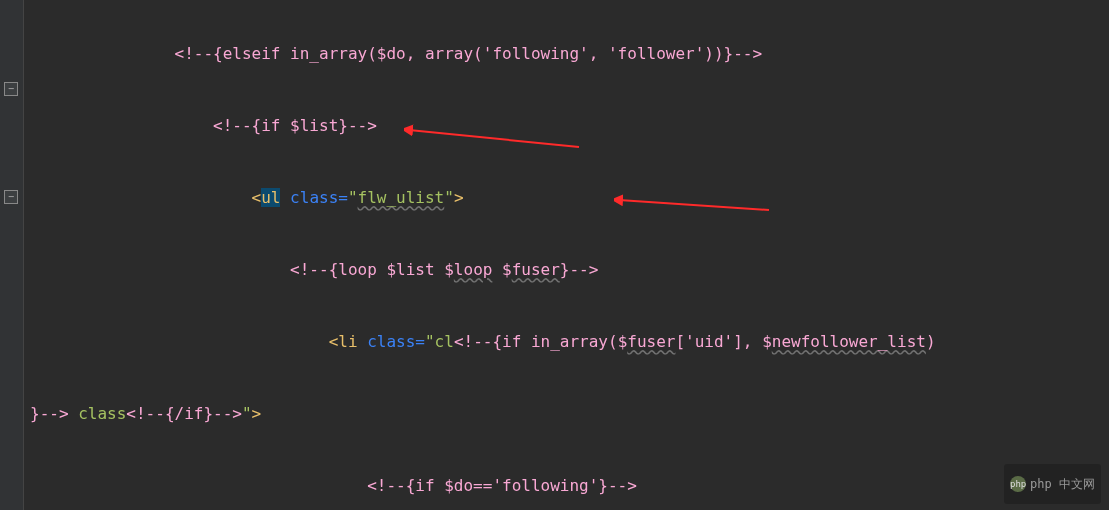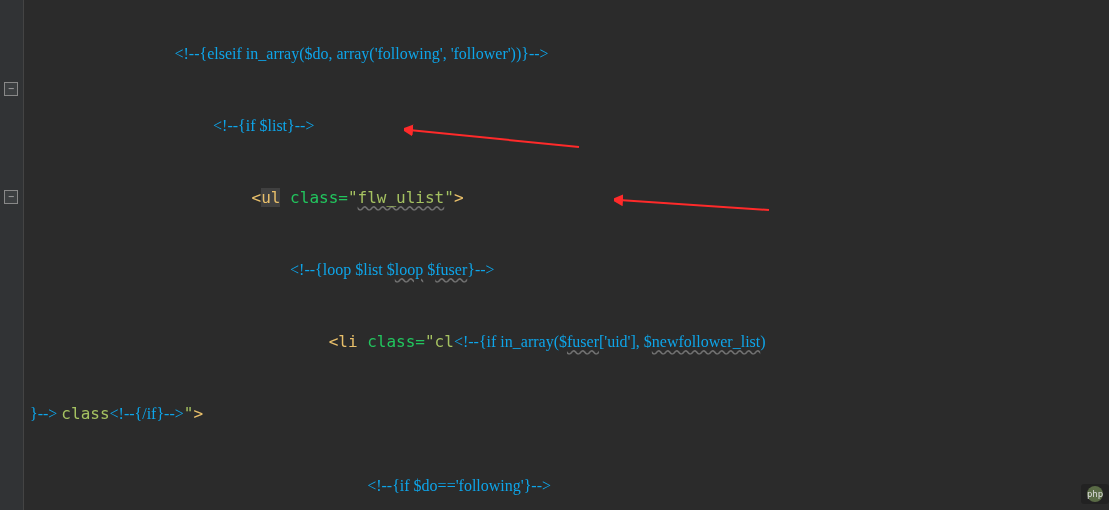--- a/index.html
+++ b/index.html
@@ -38,36 +38,36 @@
     color: #aaa;
     cursor: pointer;
   }
   .code {
     padding-left: 6px;
     white-space: pre;
     flex: 1;
     position: relative;
   }
   .line { height: 36px; display: block; white-space: pre; }
-  .cmt { color: #0ea5e9; font-family: Liberation Serif, serif; }
+  .cmt { color: #f9a8d4; }
   .tag { color: #e8bf6a; }
-  .attr-n { color: #22c55e; }
+  .attr-n { color: #3b82f6; }
   .attr-v { color: #a5c261; }
   .ul-wavy { text-decoration: underline wavy #707070; text-underline-offset: 2px; }
-  .tag-hl { background: #404040; }
+  .tag-hl { background: #0c4a6e; }
 
   .arrow {
     position: absolute;
     pointer-events: none;
   }
   .arrow svg { display: block; }
 
   .watermark {
     position: absolute;
-    right: 0;
+    right: 8px;
     bottom: 6px;
     color: #999;
     font-size: 12px;
     background: rgba(0,0,0,0.2);
     padding: 2px 6px;
     border-radius: 3px;
     display: flex;
     align-items: center;
     gap: 4px;
   }
@@ -120,13 +120,14 @@
             </marker>
           </defs>
         <line x1="155" y1="18" x2="5" y2="8" stroke="#ff2a2a" stroke-width="2" marker-end="url(#ah2)"></line>
       </svg>
     </div>
   </div>
 </div>
 
 <div class="watermark">
   <span class="logo">php</span>
+  <span>php 中文网</span>
 </div>
 
 </body></html>

